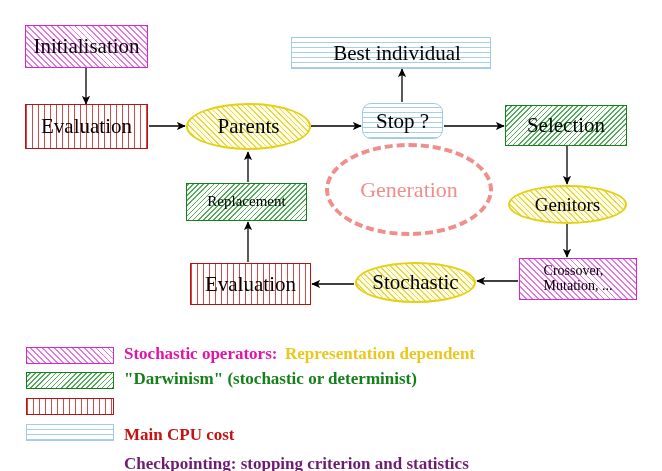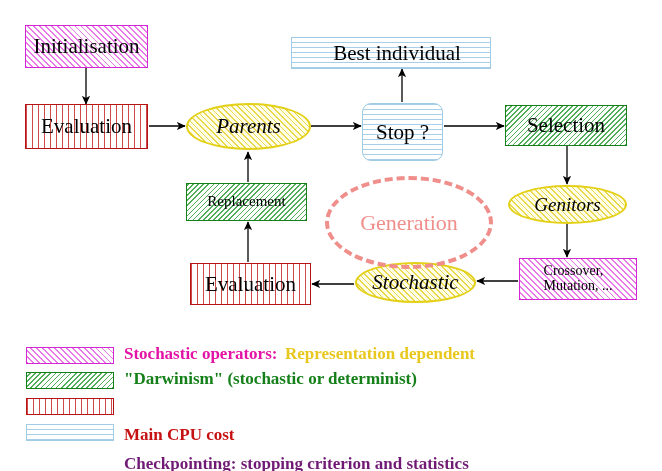--- a/index.html
+++ b/index.html
@@ -64,21 +64,20 @@
         0deg,
         #a7cfe8 0px, #a7cfe8 1.3px,
         #ffffff 1.3px, #ffffff 5.0px);
   }
   .fill-yellow {
     background-color: #fffbe0;
     background-image: repeating-linear-gradient(
         45deg,
         #e8d84a 0px, #e8d84a 1.1px,
         #fffde8 1.1px, #fffde8 4.0px);
-    font-style: italic;
   }
 
   .ellipse {
     border-radius: 50%;
     border: 2px solid #e3d017;
   }
   .rounded {
     border-radius: 9px;
   }
 
@@ -160,36 +159,36 @@
   </svg>
 
   <div class="node fill-magenta" style="left:25px; top:25px; width:123px; height:43px; font-size:21px;">Initialisation</div>
 
   <div class="node fill-red" style="left:25px; top:104px; width:123px; height:45px; font-size:21px;">Evaluation</div>
 
   <div class="node fill-yellow ellipse" style="left:186px; top:103px; width:125px; height:47px; font-size:21px;">Parents</div>
 
   <div class="node fill-blue" style="left:291px; top:37px; width:200px; height:32px; font-size:21px;padding-left:12px;">Best individual</div>
 
-  <div class="node fill-blue rounded" style="left:362px; top:103px; width:81px; height:58px; font-size:21px;">Stop ?</div>
+  <div class="node fill-blue rounded" style="left:362px; top:103px; width:81px; height:36px; font-size:21px;">Stop ?</div>
 
   <div class="node fill-yellow ellipse" style="left:508px; top:185px; width:119px; height:39px; font-size:19px;">Genitors</div>
 
   <div class="node fill-green" style="left:505px; top:105px; width:122px; height:41px; font-size:21px;">Selection</div>
 
   <div class="node fill-magenta" style="left:519px; top:258px; width:118px; height:42px; font-size:14px;">Crossover,
 Mutation, ...</div>
 
   <div class="node fill-yellow ellipse" style="left:355px; top:262px; width:121px; height:41px; font-size:21px;">Stochastic</div>
 
   <div class="node fill-red" style="left:190px; top:263px; width:121px; height:42px; font-size:21px;">Evaluation</div>
 
   <div class="node fill-green" style="left:186px; top:183px; width:121px; height:38px; font-size:15px;">Replacement</div>
 
-  <div class="generation-ellipse" style="left:325px; top:176px; width:168px; height:93px; font-size:22px;">Generation</div>
+  <div class="generation-ellipse" style="left:325px; top:143px; width:168px; height:93px; font-size:22px;">Generation</div>
 
   <div class="legend-swatch fill-magenta" style="left:26px; top:347px;"></div>
   <div class="legend-text lg-gold" style="left:285px; top:344px; font-size:17px;">Representation dependent</div>
   <div class="legend-text lg-magenta" style="left:124px; top:344px; font-size:17px;">Stochastic operators:</div>
 
   <div class="legend-swatch fill-green" style="left:26px; top:372px;"></div>
   <div class="legend-text lg-green" style="left:124px; top:369px; font-size:17px;">"Darwinism" (stochastic or determinist)</div>
 
   <div class="legend-swatch fill-red" style="left:26px; top:398px;"></div>
   <div class="legend-text lg-red" style="left:124px; top:395px; font-size:17px;">Main CPU cost</div>

